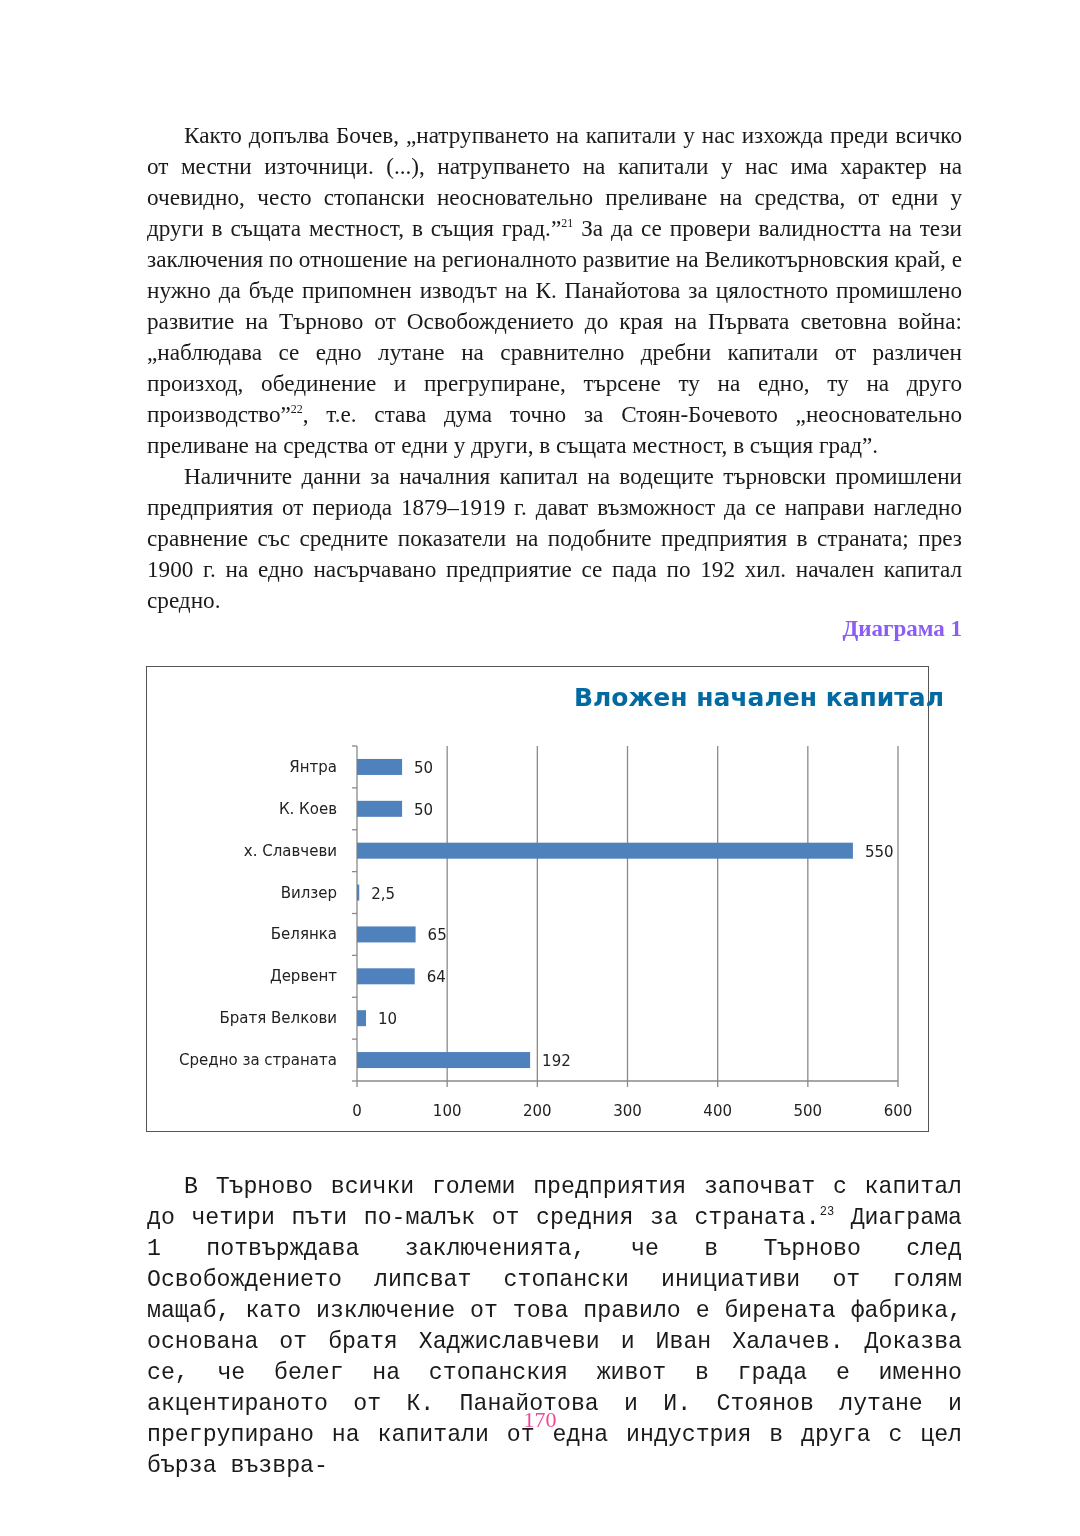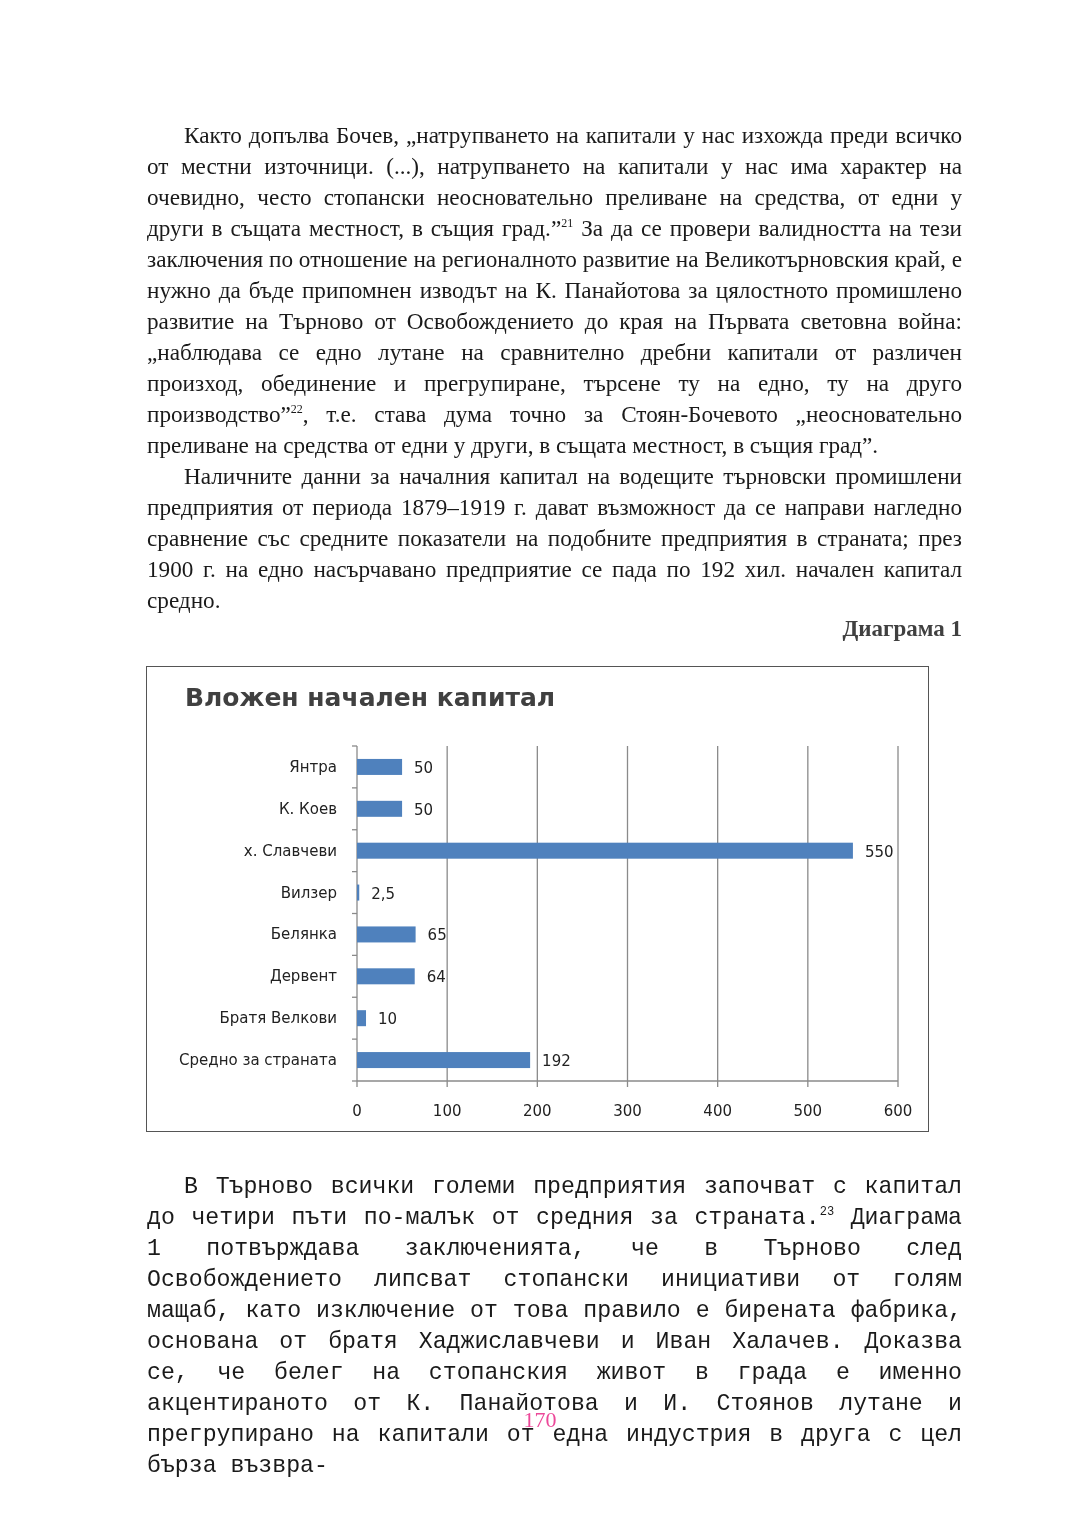--- a/index.html
+++ b/index.html
@@ -9,29 +9,29 @@
     position: absolute; left: 147px; width: 815px;
     font-family: "Liberation Serif", serif;
     font-size: 23.2px; line-height: 31px; color: #1a1a1a;
     text-align: justify;
   }
   .para { margin: 0; text-indent: 37px; }
   sup { font-size: 12px; line-height: 0; vertical-align: 9px; }
   .caption {
     position: absolute; right: 118px; top: 616px;
     font-family: "Liberation Serif", serif; font-weight: bold;
-    font-size: 23px; color: #404040; text-align: center;
+    font-size: 23px; color: #8b5cf6; text-align: center;
   }
   .chart-frame {
     position: absolute; left: 146px; top: 666px; width: 783px; height: 466px;
     border: 1.5px solid #555; box-sizing: border-box; background: #fff;
   }
   .chart-title {
-    position: absolute; left: 8px; width: 100%; top: 16px; text-align: left;
-    font-family: "DejaVu Sans", sans-serif; font-weight: bold; font-size: 25px; color: #404040;
+    position: absolute; left: 16px; width: 100%; top: 16px; text-align: right;
+    font-family: "DejaVu Sans", sans-serif; font-weight: bold; font-size: 25px; color: #0369a1;
     padding-left: 30px; box-sizing: border-box;
   }
   .page-number {
     position: absolute; left: 0; width: 1080px; top: 1407px; text-align: center;
     font-family: "Liberation Serif", serif; font-size: 22px; color: #ec4899;
   }
   svg text { font-family: "DejaVu Sans", sans-serif; }
 </style>
 </head>
 <body>

